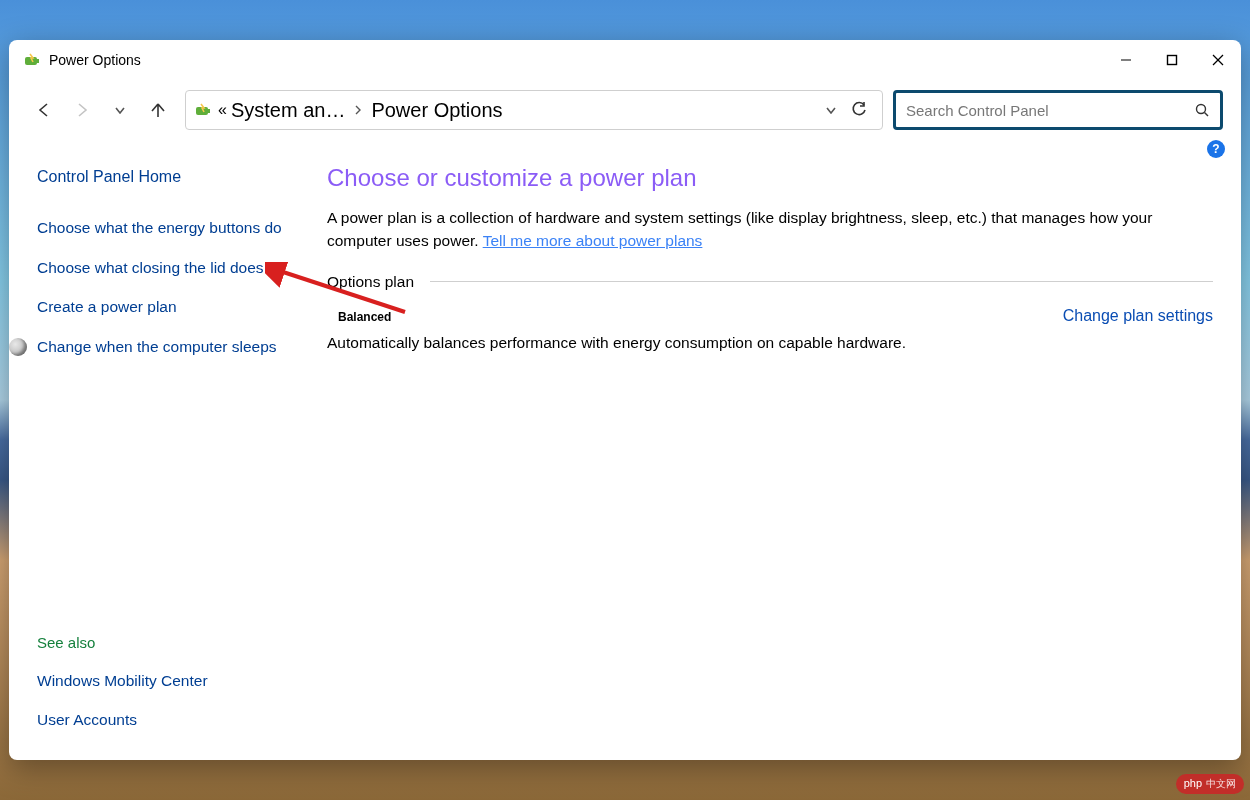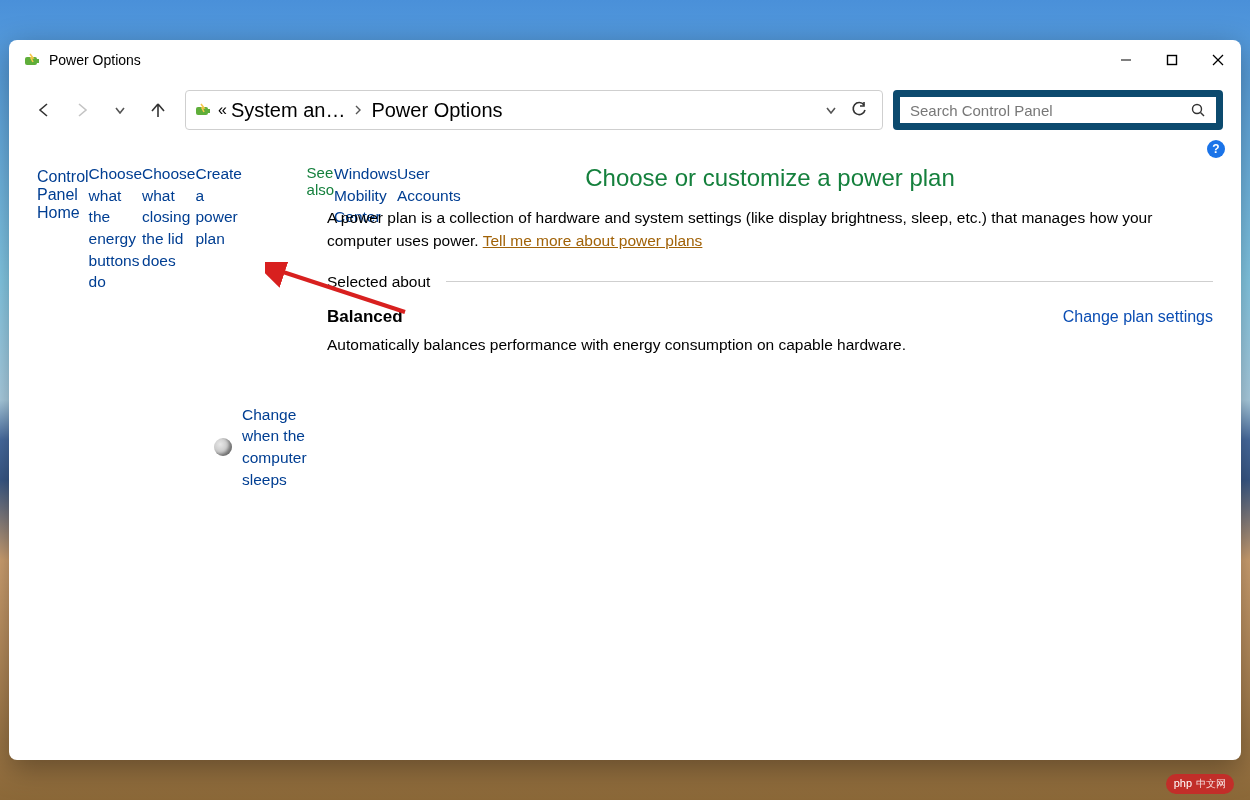--- a/index.html
+++ b/index.html
@@ -63,82 +63,82 @@
     padding: 0 8px;
   }
   .bc-icon { width: 18px; height: 18px; margin-right: 6px; }
   .bc-chevron { color: #666; font-size: 12px; padding: 0 4px; }
   .bc-seg { font-size: 20px; color: #000; padding: 0 4px; white-space: nowrap; }
   .bc-ell { color: #000; }
   .bc-spacer { flex: 1; }
   .bc-tail { display: flex; align-items: center; gap: 12px; padding-right: 6px; color: #333; }
   .searchbox {
     width: 330px; height: 40px;
-    border: 7px solid #0c4a6e;
+    border: 3px solid #0c4a6e;
     border-radius: 4px;
     display: flex; align-items: center;
     padding: 0 10px;
   }
   .searchbox input {
     flex: 1; border: none; outline: none; font-size: 15px; color: #333;
   }
   .searchbox input::placeholder { color: #777; }
   .help-dot {
     position: absolute; right: 16px; top: 100px;
     width: 18px; height: 18px; border-radius: 50%;
     background: #1a73e8; color: #fff; font-size: 12px; font-weight: bold;
     display: flex; align-items: center; justify-content: center;
   }
   .body {
     flex: 1; display: flex; padding: 10px 28px 20px 28px; gap: 30px;
     position: relative;
   }
   .sidebar {
-    width: 260px; display: flex; flex-direction: row;
+    width: 260px; display: flex; flex-direction: column;
   }
   .side-link {
     color: #003e92; font-size: 15.5px; line-height: 1.4;
     padding: 9px 0; cursor: pointer;
   }
   .side-home { color: #003e92; font-size: 16px; padding: 14px 0 22px 0; }
   .side-icon-row { display: flex; align-items: center; gap: 10px; padding: 9px 0; }
   .side-icon-row .side-link { padding: 0; }
   .moon-icon {
     width: 18px; height: 18px; border-radius: 50%;
     background: radial-gradient(circle at 35% 35%, #e8e8e8 0%, #bfbfbf 60%, #888 100%);
     box-shadow: inset -3px -2px 3px rgba(0,0,0,0.35);
     margin-left: -28px;
     flex-shrink: 0;
   }
   .side-spacer { flex: 1; }
   .seealso { color: #15803d; font-size: 15px; padding: 10px 0; }
   .main {
     flex: 1; padding-top: 10px;
   }
-  .main-heading { color: #15803d; font-size: 24px; font-weight: 400; margin-bottom: 14px; text-align: center; }
+  .main-heading { color: #8b5cf6; font-size: 24px; font-weight: 400; margin-bottom: 14px; }
   .main-para { font-size: 15.5px; color: #000; line-height: 1.5; margin-bottom: 20px; }
-  .main-para a { color: #a16207; text-decoration: underline; }
+  .main-para a { color: #3b82f6; text-decoration: underline; }
   .section-row { display: flex; align-items: center; margin: 10px 0 16px 0; }
   .section-label { font-size: 15.5px; color: #000; padding-right: 16px; }
   .section-line { flex: 1; height: 1px; background: #cfcfcf; }
   .plan-row { display: flex; justify-content: space-between; align-items: baseline; }
-  .plan-name { font-size: 17px; font-weight: 700; color: #000; }
+  .plan-name { font-size: 12px; font-weight: 700; color: #000; margin-left: 11px; }
   .plan-change { color: #0a4db3; font-size: 16px; cursor: pointer; }
   .plan-desc { font-size: 15.5px; color: #000; margin-top: 6px; line-height: 1.5; }
 
   
   .arrow-annot {
     position: absolute;
     left: 256px; top: 118px;
     pointer-events: none;
   }
 
   
   .php-badge {
-    position: fixed; right: 16px; bottom: 6px;
+    position: fixed; right: 6px; bottom: 6px;
     background: rgba(200,40,40,0.9); color: #fff;
     font-size: 11px; padding: 3px 8px; border-radius: 10px;
     font-family: sans-serif;
   }
   .php-badge span.cn { font-size: 10px; opacity: 0.85; margin-left: 4px; }
 
   svg { display: block; }
 </style>
 </head>
 <body>
@@ -274,21 +274,21 @@
       <div class="side-link">User Accounts</div>
     </div>
 
     <div class="main">
       <div class="main-heading">Choose or customize a power plan</div>
       <p class="main-para">
         <span>A power plan is a collection of hardware and system settings (like display brightness, sleep, etc.) that manages how your computer uses power. </span><a href="#">Tell me more about power plans</a>
       </p>
 
       <div class="section-row">
-        <span class="section-label">Selected about</span>
+        <span class="section-label">Options plan</span>
         <span class="section-line"></span>
       </div>
 
       <div class="plan-row">
         <span class="plan-name">Balanced</span>
         <span class="plan-change">Change plan settings</span>
       </div>
       <div class="plan-desc">Automatically balances performance with energy consumption on capable hardware.</div>
     </div>
   </div>

